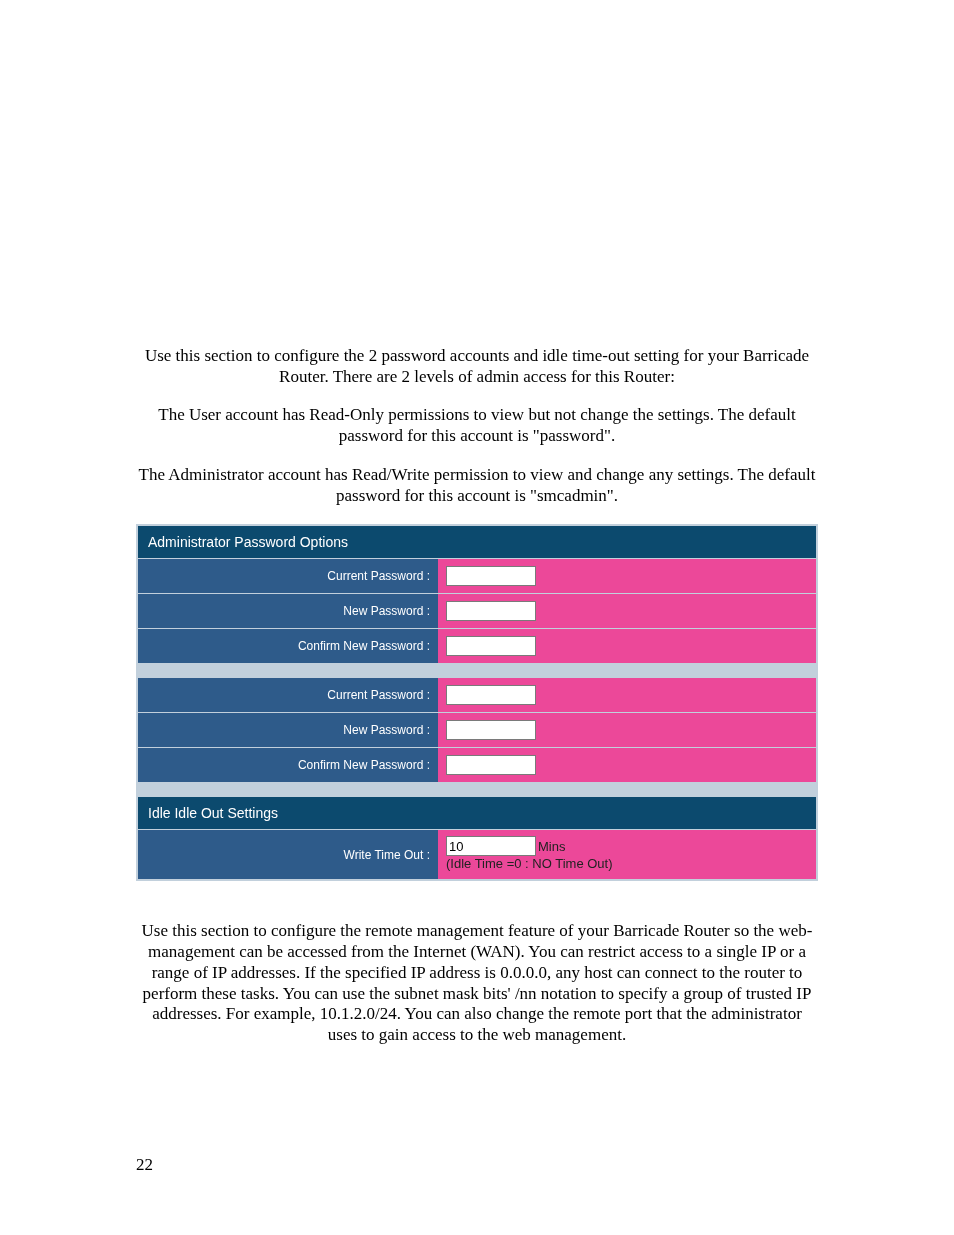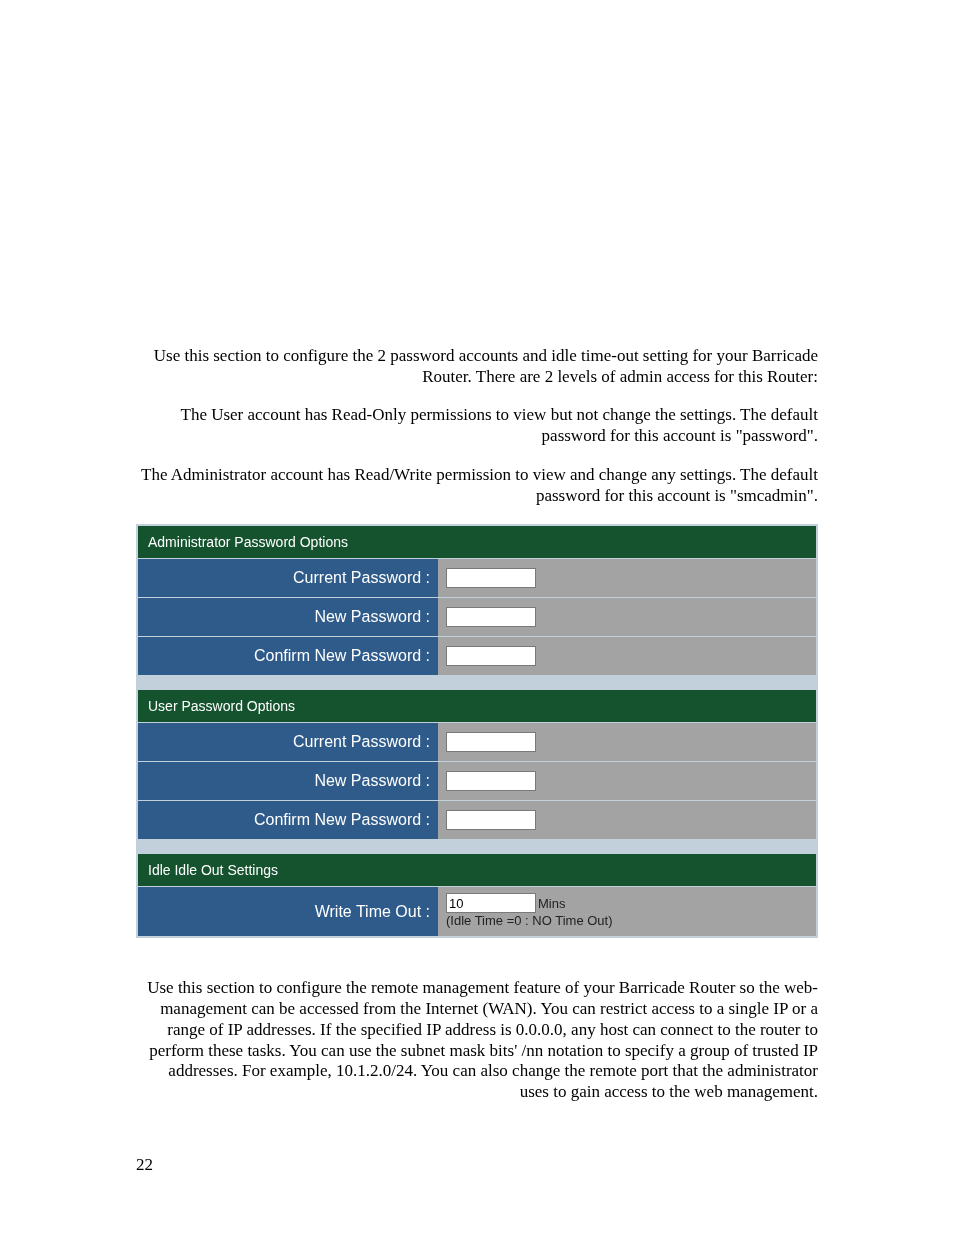--- a/index.html
+++ b/index.html
@@ -1,23 +1,23 @@
 <!DOCTYPE html>
 <html><head>
 <meta charset="utf-8">
 <style>
 html,body{margin:0;padding:0;background:#fff;font-family:"Times New Roman",Times,serif;color:#000}
 .page{width:954px;min-height:1235px;margin:0 auto;position:relative;box-sizing:border-box;padding:346px 136px 0 136px}
-.para{font-size:17px;line-height:1.22;margin:0 0 18px 0;text-align:right}
+.para{font-size:17px;line-height:1.22;margin:0 0 18px 0;text-align:center}
 .config-wrap{background:#c2d0dc;padding:2px;margin:6px 0 24px 0;font-family:Arial,Helvetica,sans-serif}
-.section-header{background:#14532d;color:#fff;font-size:14px;padding:8px 10px;border-bottom:1px solid #c2d0dc}
+.section-header{background:#0c4a6e;color:#fff;font-size:14px;padding:8px 10px;border-bottom:1px solid #c2d0dc}
 .row{display:flex;border-bottom:1px solid #c2d0dc}
 .row:last-child{border-bottom:none}
-.row-label{width:300px;min-width:300px;background:#2e5b8a;color:#fff;font-size:16px;text-align:left;padding:10px 8px 10px 6px;box-sizing:border-box;display:flex;align-items:center;justify-content:flex-end}
-.row-field{flex:1;background:#a3a3a3;padding:6px 8px;display:flex;align-items:center;font-size:13px;color:#222}
+.row-label{width:300px;min-width:300px;background:#2e5b8a;color:#fff;font-size:12px;text-align:left;padding:10px 8px 10px 6px;box-sizing:border-box;display:flex;align-items:center;justify-content:flex-end}
+.row-field{flex:1;background:#ec4899;padding:6px 8px;display:flex;align-items:center;font-size:13px;color:#222}
 .row-field input[type=password],.row-field input[type=text]{height:20px;width:90px;border:1px solid #7a7a7a;background:#fff;font-size:13px;padding:0 2px;box-sizing:border-box}
 .row-field .mins{margin-left:2px}
 .row-field .timeout-stack{display:flex;flex-direction:column;line-height:1.3}
 .row-field .small-input{width:46px}
 .gap{height:14px;background:#c2d0dc}
 .pagenum{position:absolute;left:136px;bottom:60px;font-size:17px}
 </style>
 </head>
 <body>
 
@@ -44,21 +44,20 @@
     </div>
     <div class="row">
       <div class="row-label">Confirm New Password :</div>
       <div class="row-field">
           <input type="password" value="" style="">
         </div>
     </div>
 
     <div class="gap"></div>
 
-    <div class="section-header">User Password Options</div>
     <div class="row">
       <div class="row-label">Current Password :</div>
       <div class="row-field">
           <input type="password" value="" style="">
         </div>
     </div>
     <div class="row">
       <div class="row-label">New Password :</div>
       <div class="row-field">
           <input type="password" value="" style="">

